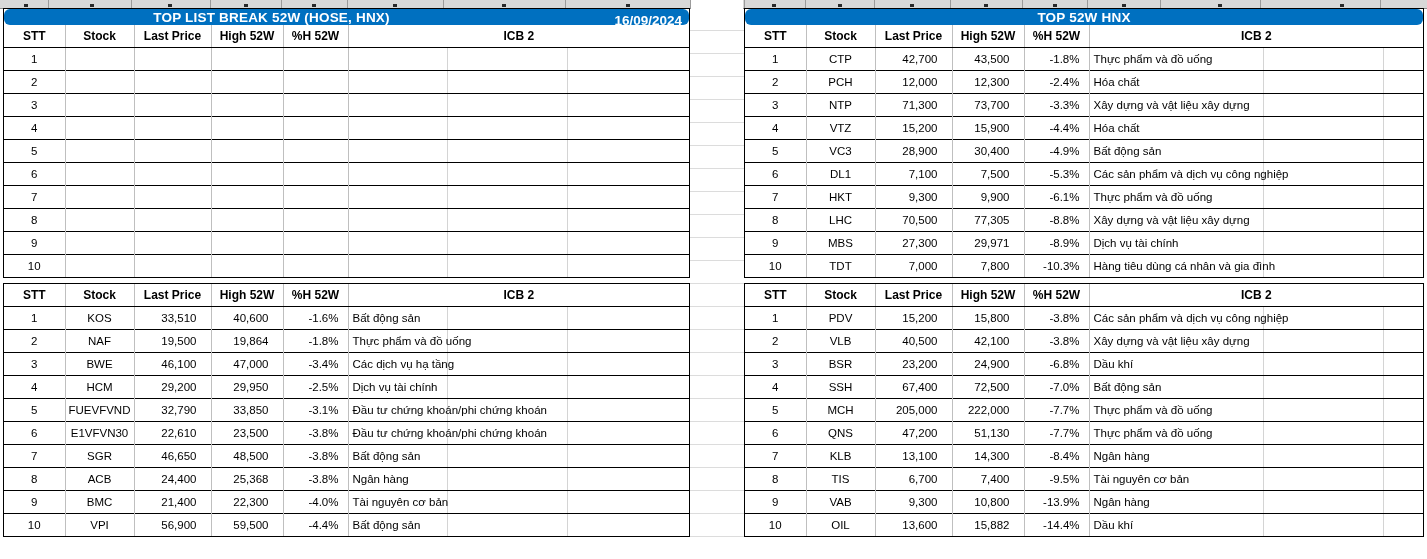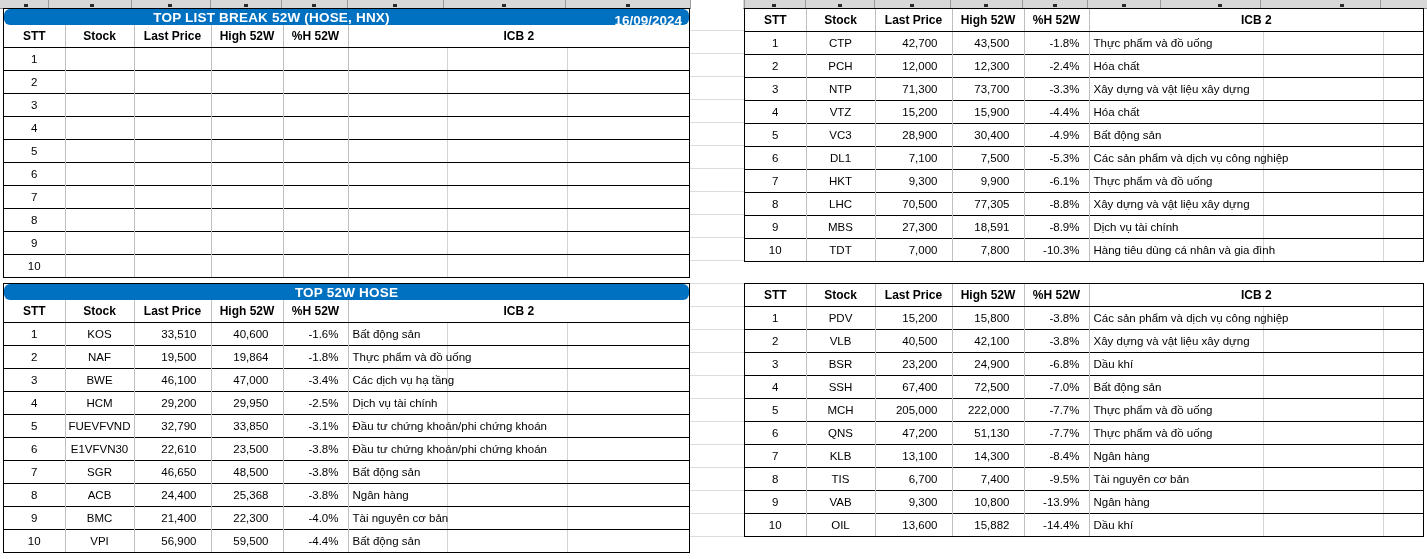--- a/index.html
+++ b/index.html
@@ -197,150 +197,150 @@
               <td class="c2"></td>
               <td class="c3"></td>
               <td class="c4"></td>
               <td class="c5"></td>
             </tr>
           </tbody>
       </table>
     </div>
 
     <div class="panel bottom">
+      <table>
+        <colgroup>
+            <col style="width:61px">
+            <col style="width:69px">
+            <col style="width:77px">
+            <col style="width:72px">
+            <col style="width:65px">
+            <col>
+          </colgroup>
+        <thead>
+          <tr>
+            <th class="c0">STT</th>
+            <th class="c1">Stock</th>
+            <th class="c2">Last Price</th>
+            <th class="c3">High 52W</th>
+            <th class="c4">%H 52W</th>
+            <th class="c5">ICB 2</th>
+          </tr>
+        </thead>
+        <tbody data-icb="left">
+            <tr>
+              <td class="c0">1</td>
+              <td class="c1">KOS</td>
+              <td class="c2">33,510</td>
+              <td class="c3">40,600</td>
+              <td class="c4">-1.6%</td>
+              <td class="c5">Bất động sản</td>
+            </tr>
+            <tr>
+              <td class="c0">2</td>
+              <td class="c1">NAF</td>
+              <td class="c2">19,500</td>
+              <td class="c3">19,864</td>
+              <td class="c4">-1.8%</td>
+              <td class="c5">Thực phẩm và đồ uống</td>
+            </tr>
+            <tr>
+              <td class="c0">3</td>
+              <td class="c1">BWE</td>
+              <td class="c2">46,100</td>
+              <td class="c3">47,000</td>
+              <td class="c4">-3.4%</td>
+              <td class="c5">Các dịch vụ hạ tầng</td>
+            </tr>
+            <tr>
+              <td class="c0">4</td>
+              <td class="c1">HCM</td>
+              <td class="c2">29,200</td>
+              <td class="c3">29,950</td>
+              <td class="c4">-2.5%</td>
+              <td class="c5">Dịch vụ tài chính</td>
+            </tr>
+            <tr>
+              <td class="c0">5</td>
+              <td class="c1">FUEVFVND</td>
+              <td class="c2">32,790</td>
+              <td class="c3">33,850</td>
+              <td class="c4">-3.1%</td>
+              <td class="c5">Đầu tư chứng khoán/phi chứng khoán</td>
+            </tr>
+            <tr>
+              <td class="c0">6</td>
+              <td class="c1">E1VFVN30</td>
+              <td class="c2">22,610</td>
+              <td class="c3">23,500</td>
+              <td class="c4">-3.8%</td>
+              <td class="c5">Đầu tư chứng khoán/phi chứng khoán</td>
+            </tr>
+            <tr>
+              <td class="c0">7</td>
+              <td class="c1">SGR</td>
+              <td class="c2">46,650</td>
+              <td class="c3">48,500</td>
+              <td class="c4">-3.8%</td>
+              <td class="c5">Bất động sản</td>
+            </tr>
+            <tr>
+              <td class="c0">8</td>
+              <td class="c1">ACB</td>
+              <td class="c2">24,400</td>
+              <td class="c3">25,368</td>
+              <td class="c4">-3.8%</td>
+              <td class="c5">Ngân hàng</td>
+            </tr>
+            <tr>
+              <td class="c0">9</td>
+              <td class="c1">BMC</td>
+              <td class="c2">21,400</td>
+              <td class="c3">22,300</td>
+              <td class="c4">-4.0%</td>
+              <td class="c5">Tài nguyên cơ bản</td>
+            </tr>
+            <tr>
+              <td class="c0">10</td>
+              <td class="c1">VPI</td>
+              <td class="c2">56,900</td>
+              <td class="c3">59,500</td>
+              <td class="c4">-4.4%</td>
+              <td class="c5">Bất động sản</td>
+            </tr>
+          </tbody>
+      </table>
+    </div>
+  </div>
+
+  <div class="group right">
+
+    <div class="panel top">
       <div class="titlebar">
-        <span class="title">TOP 52W HOSE</span>
+        <span class="title">TOP 52W HNX</span>
       </div>
       <table>
         <colgroup>
             <col style="width:61px">
             <col style="width:69px">
             <col style="width:77px">
             <col style="width:72px">
             <col style="width:65px">
             <col>
           </colgroup>
         <thead>
           <tr>
             <th class="c0">STT</th>
             <th class="c1">Stock</th>
             <th class="c2">Last Price</th>
             <th class="c3">High 52W</th>
             <th class="c4">%H 52W</th>
             <th class="c5">ICB 2</th>
           </tr>
         </thead>
-        <tbody data-icb="left">
-            <tr>
-              <td class="c0">1</td>
-              <td class="c1">KOS</td>
-              <td class="c2">33,510</td>
-              <td class="c3">40,600</td>
-              <td class="c4">-1.6%</td>
-              <td class="c5">Bất động sản</td>
-            </tr>
-            <tr>
-              <td class="c0">2</td>
-              <td class="c1">NAF</td>
-              <td class="c2">19,500</td>
-              <td class="c3">19,864</td>
-              <td class="c4">-1.8%</td>
-              <td class="c5">Thực phẩm và đồ uống</td>
-            </tr>
-            <tr>
-              <td class="c0">3</td>
-              <td class="c1">BWE</td>
-              <td class="c2">46,100</td>
-              <td class="c3">47,000</td>
-              <td class="c4">-3.4%</td>
-              <td class="c5">Các dịch vụ hạ tầng</td>
-            </tr>
-            <tr>
-              <td class="c0">4</td>
-              <td class="c1">HCM</td>
-              <td class="c2">29,200</td>
-              <td class="c3">29,950</td>
-              <td class="c4">-2.5%</td>
-              <td class="c5">Dịch vụ tài chính</td>
-            </tr>
-            <tr>
-              <td class="c0">5</td>
-              <td class="c1">FUEVFVND</td>
-              <td class="c2">32,790</td>
-              <td class="c3">33,850</td>
-              <td class="c4">-3.1%</td>
-              <td class="c5">Đầu tư chứng khoán/phi chứng khoán</td>
-            </tr>
-            <tr>
-              <td class="c0">6</td>
-              <td class="c1">E1VFVN30</td>
-              <td class="c2">22,610</td>
-              <td class="c3">23,500</td>
-              <td class="c4">-3.8%</td>
-              <td class="c5">Đầu tư chứng khoán/phi chứng khoán</td>
-            </tr>
-            <tr>
-              <td class="c0">7</td>
-              <td class="c1">SGR</td>
-              <td class="c2">46,650</td>
-              <td class="c3">48,500</td>
-              <td class="c4">-3.8%</td>
-              <td class="c5">Bất động sản</td>
-            </tr>
-            <tr>
-              <td class="c0">8</td>
-              <td class="c1">ACB</td>
-              <td class="c2">24,400</td>
-              <td class="c3">25,368</td>
-              <td class="c4">-3.8%</td>
-              <td class="c5">Ngân hàng</td>
-            </tr>
-            <tr>
-              <td class="c0">9</td>
-              <td class="c1">BMC</td>
-              <td class="c2">21,400</td>
-              <td class="c3">22,300</td>
-              <td class="c4">-4.0%</td>
-              <td class="c5">Tài nguyên cơ bản</td>
-            </tr>
-            <tr>
-              <td class="c0">10</td>
-              <td class="c1">VPI</td>
-              <td class="c2">56,900</td>
-              <td class="c3">59,500</td>
-              <td class="c4">-4.4%</td>
-              <td class="c5">Bất động sản</td>
-            </tr>
-          </tbody>
-      </table>
-    </div>
-  </div>
-
-  <div class="group right">
-
-    <div class="panel top">
-      <table>
-        <colgroup>
-            <col style="width:61px">
-            <col style="width:69px">
-            <col style="width:77px">
-            <col style="width:72px">
-            <col style="width:65px">
-            <col>
-          </colgroup>
-        <thead>
-          <tr>
-            <th class="c0">STT</th>
-            <th class="c1">Stock</th>
-            <th class="c2">Last Price</th>
-            <th class="c3">High 52W</th>
-            <th class="c4">%H 52W</th>
-            <th class="c5">ICB 2</th>
-          </tr>
-        </thead>
         <tbody data-icb="right">
             <tr>
               <td class="c0">1</td>
               <td class="c1">CTP</td>
               <td class="c2">42,700</td>
               <td class="c3">43,500</td>
               <td class="c4">-1.8%</td>
               <td class="c5">Thực phẩm và đồ uống</td>
             </tr>
             <tr>
@@ -396,21 +396,21 @@
               <td class="c1">LHC</td>
               <td class="c2">70,500</td>
               <td class="c3">77,305</td>
               <td class="c4">-8.8%</td>
               <td class="c5">Xây dựng và vật liệu xây dựng</td>
             </tr>
             <tr>
               <td class="c0">9</td>
               <td class="c1">MBS</td>
               <td class="c2">27,300</td>
-              <td class="c3">18,591</td>
+              <td class="c3">29,971</td>
               <td class="c4">-8.9%</td>
               <td class="c5">Dịch vụ tài chính</td>
             </tr>
             <tr>
               <td class="c0">10</td>
               <td class="c1">TDT</td>
               <td class="c2">7,000</td>
               <td class="c3">7,800</td>
               <td class="c4">-10.3%</td>
               <td class="c5">Hàng tiêu dùng cá nhân và gia đình</td>

